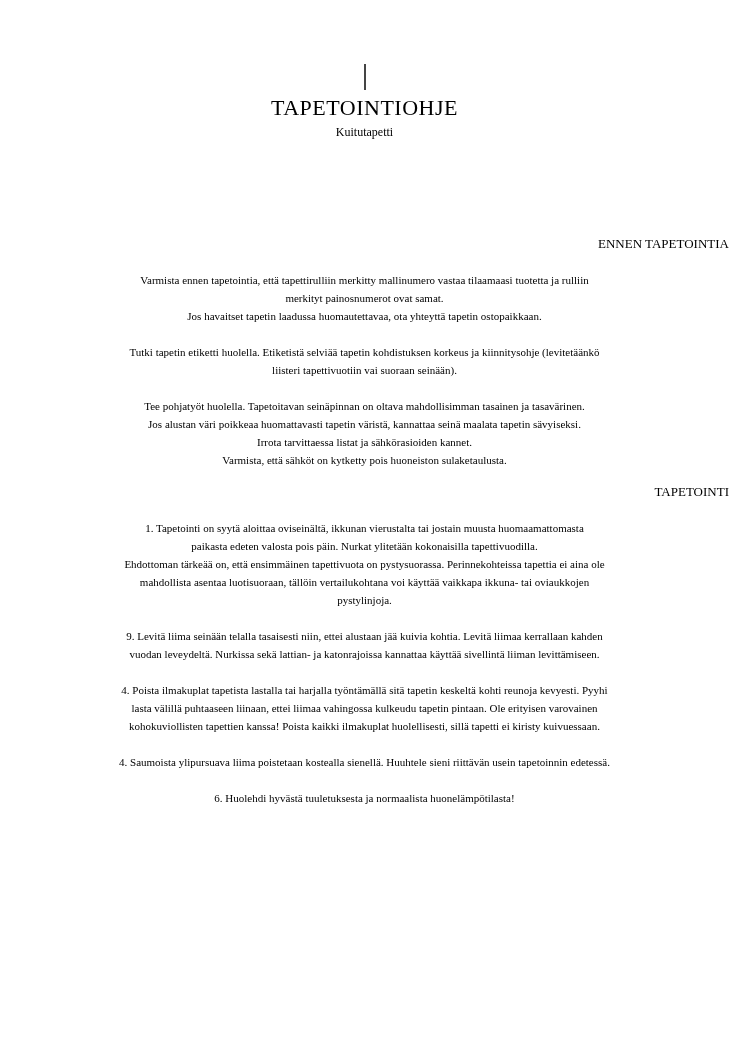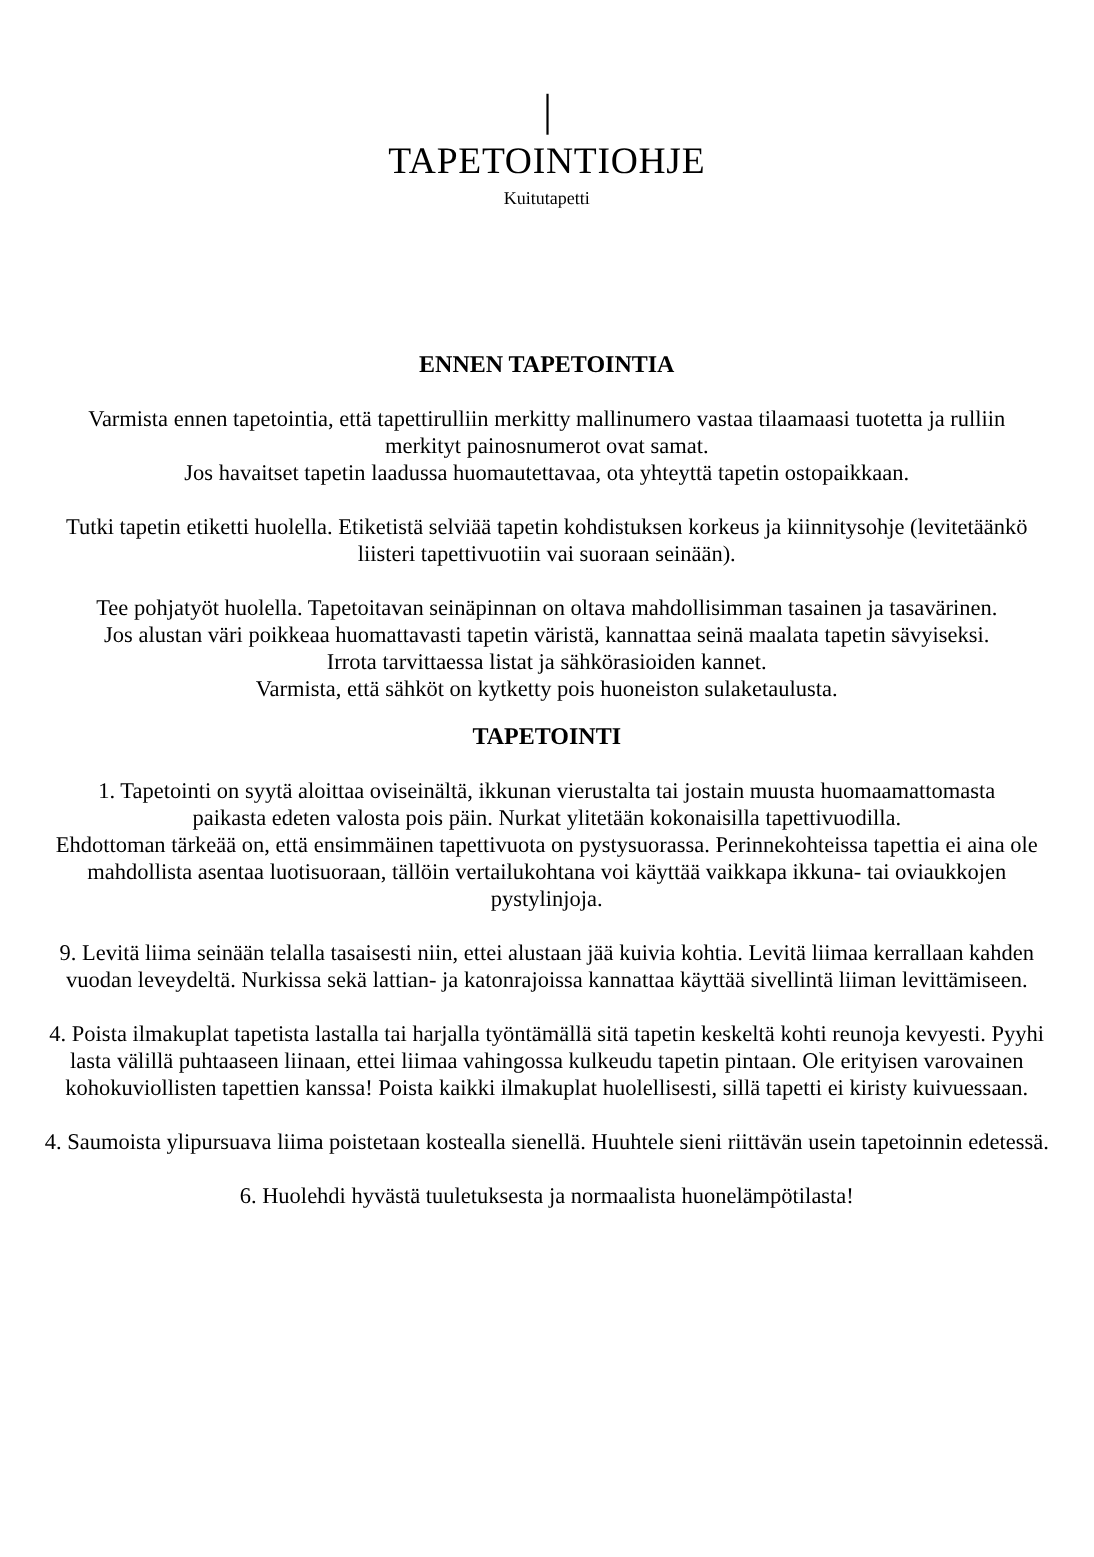--- a/index.html
+++ b/index.html
@@ -23,45 +23,46 @@
     left: 362px;
     top: 57px;
     font-size: 30px;
     line-height: 34px;
     font-weight: 400;
     color: #000000;
   }
   .title {
     margin: 0;
     padding-top: 92px;
-    font-size: 25px;
+    font-size: 22px;
     line-height: 31px;
     font-weight: 400;
     letter-spacing: 0.5px;
   }
   .subtitle {
     margin: 0;
     font-size: 12px;
     line-height: 18px;
     font-weight: 400;
   }
   .section {
     margin: 0;
   }
   .heading {
     margin: 0;
-    font-size: 16px;
+    font-size: 13px;
     line-height: 18px;
-    font-weight: 700;
+    font-weight: 400;
+    text-align: right;
   }
   .heading-1 { margin-top: 94px; }
   .heading-2 { margin-top: 14px; }
   .para {
     margin: 18px 0 0 0;
-    font-size: 15px;
+    font-size: 11px;
     line-height: 18px;
     font-weight: 400;
     white-space: pre;
   }
 </style>
 </head>
 <body>
 
 <main class="page">
 

